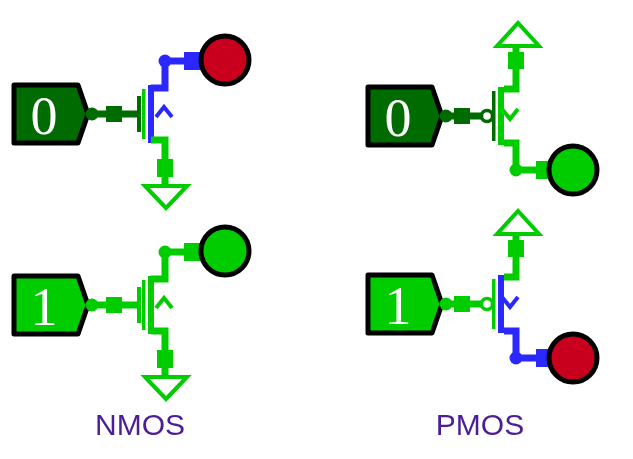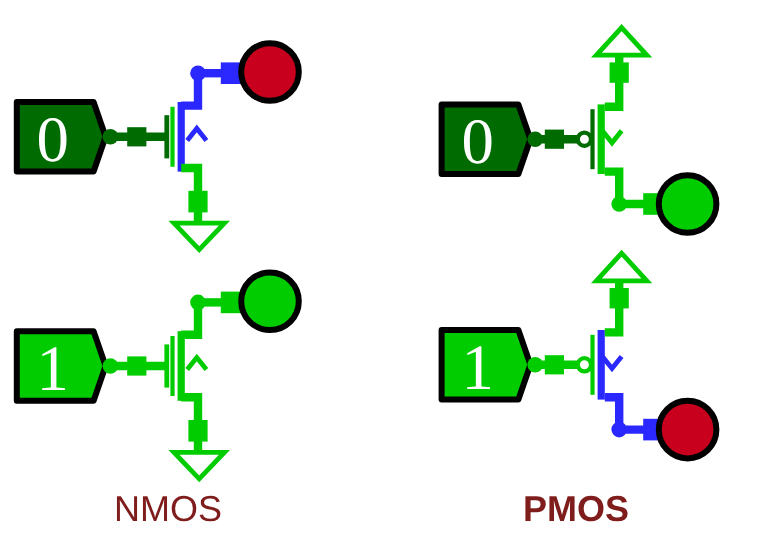--- a/index.html
+++ b/index.html
@@ -1,22 +1,22 @@
 <!DOCTYPE html>
 <html><head>
 <meta charset="utf-8">
 <style>
   html,body{margin:0;padding:0;background:#ffffff;}
   .screen{position:relative;width:633px;height:459px;background:#ffffff;overflow:hidden;
           font-family:"Liberation Sans",sans-serif;}
   #diagram{position:absolute;left:0;top:0;}
   .caption{position:absolute;top:408px;width:200px;text-align:center;
-           font-size:30px;color:#7f1d1d;line-height:34px;}
+           font-size:30px;color:#4c1d95;line-height:34px;}
   .caption.left{left:40px;}
-  .caption.right{left:380px;font-weight:bold;}
+  .caption.right{left:380px;}
 </style>
 </head>
 <body>
 
 <div class="screen">
   <svg id="diagram" width="633" height="459" viewBox="0 0 633 459">
       <g transform="translate(0,0)">
         <polygon points="14,85 78,85 88,114 78,143 14,143" fill="#006B00" stroke="#000000" stroke-width="5" stroke-linejoin="round"></polygon>
         <text x="44" y="116" fill="#FFFFFF" font-size="54" text-anchor="middle" dominant-baseline="central" font-family="&quot;Liberation Serif&quot;,serif">0</text>
         <circle cx="92" cy="114" r="6.5" fill="#006B00"></circle>

